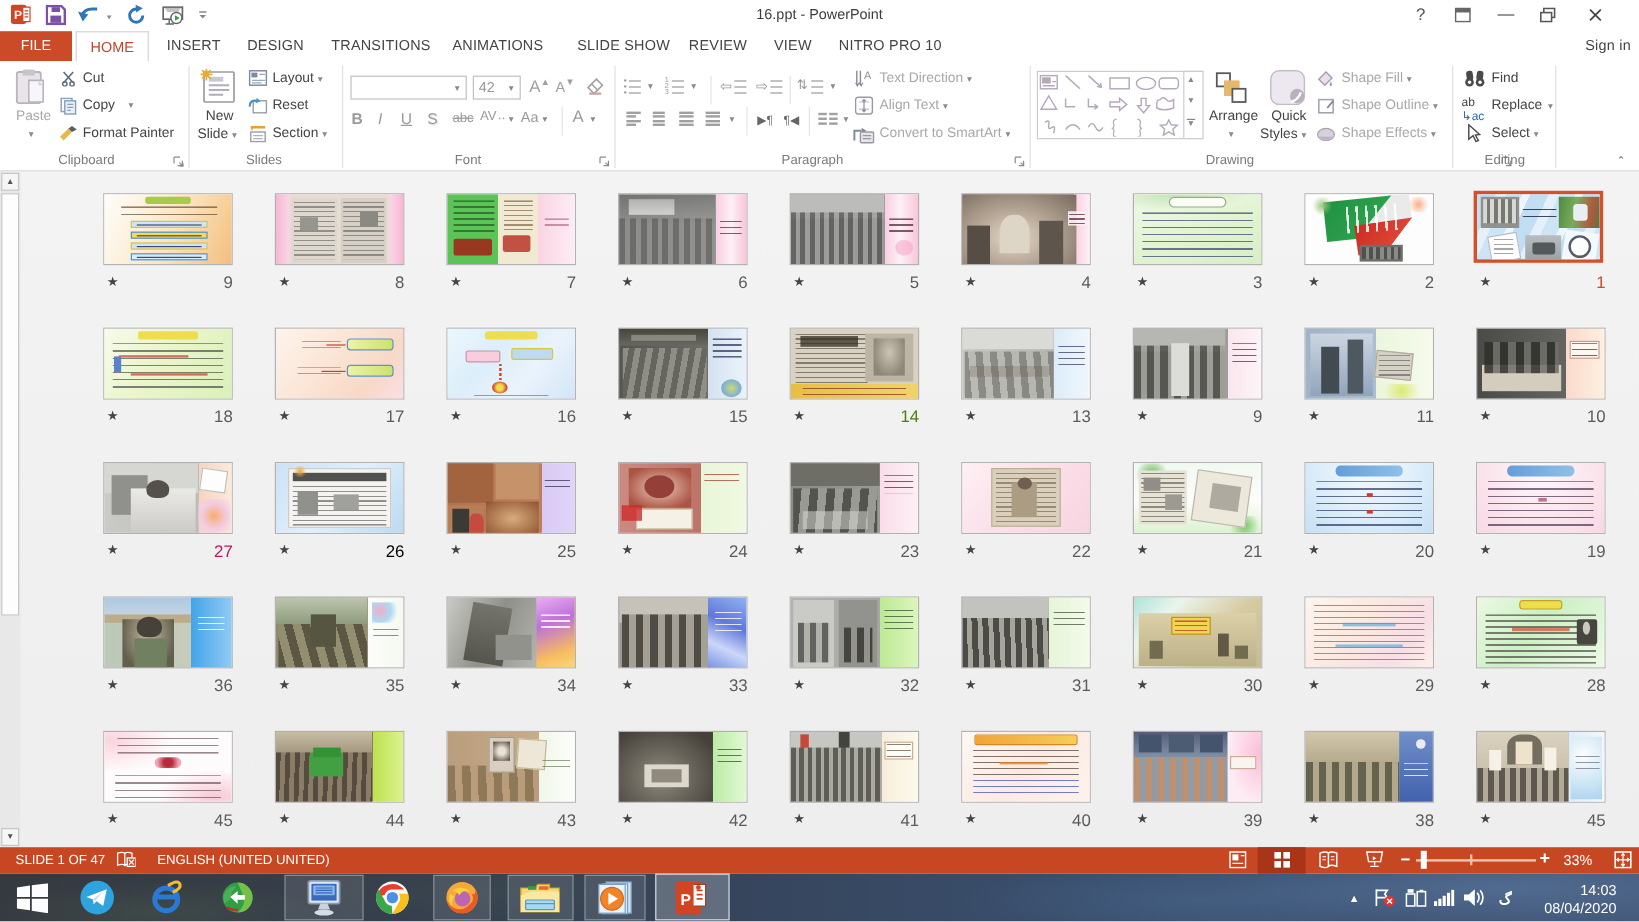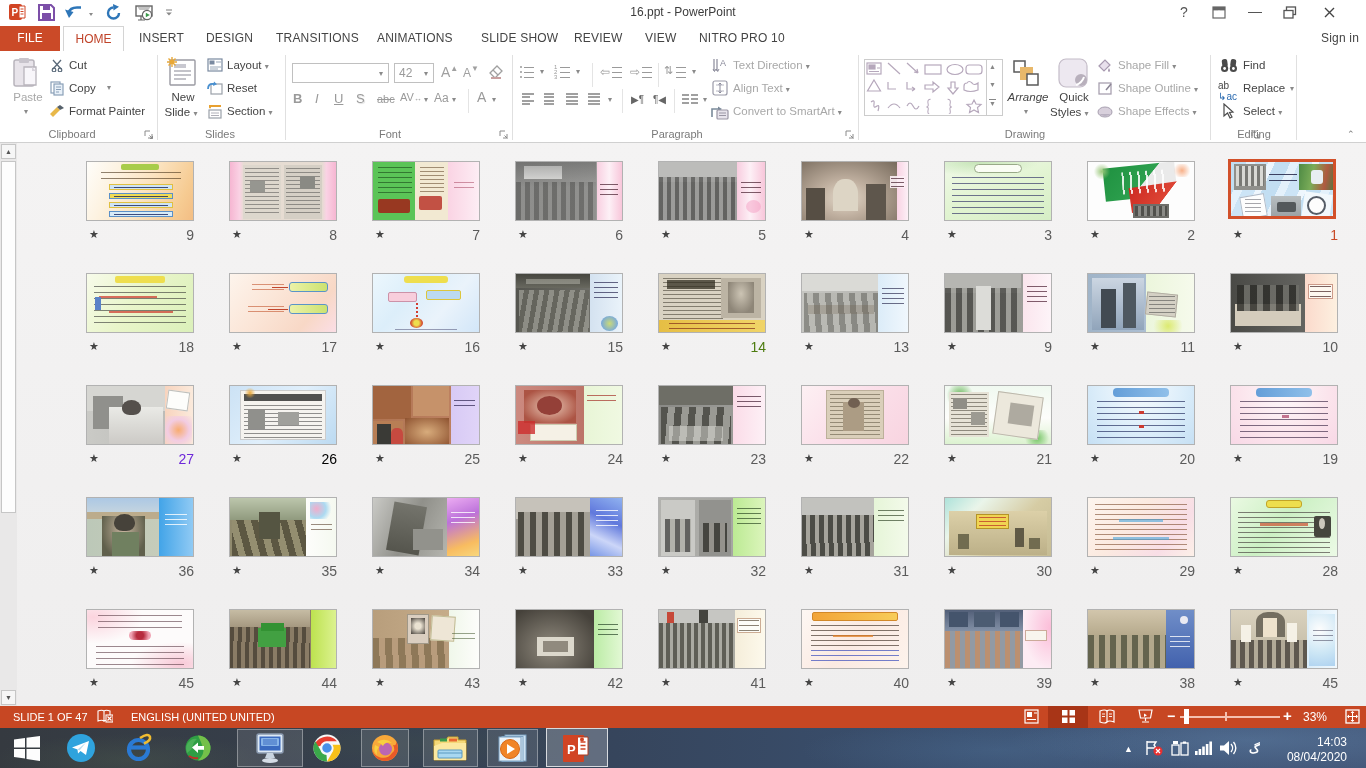--- a/index.html
+++ b/index.html
@@ -294,21 +294,21 @@
 <div class="abs" style="left:986px;top:8px;width:17px;height:57px;border:1px solid #cccccc;background:#fff;"></div>
 <div class="abs" style="left:989px;top:12px;font-size:7px;color:#888;">▲</div>
 <div class="abs" style="left:989px;top:30px;font-size:7px;color:#888;">▼</div>
 <div class="abs" style="left:989px;top:48px;font-size:7px;color:#888;border-top:1px solid #888;">▼</div>
 
 <svg class="abs" style="left:1012px;top:8px;" width="30" height="30" viewBox="0 0 30 30">
  <rect x="2" y="2" width="11" height="11" fill="#fff" stroke="#5a5a5a" stroke-width="1.5"></rect>
  <rect x="8" y="8" width="13" height="13" fill="#e8b86a"></rect>
  <rect x="15" y="15" width="11" height="11" fill="#fff" stroke="#5a5a5a" stroke-width="1.5"></rect>
 </svg>
-<div class="abs rtxt" style="left:1005px;top:40px;width:46px;text-align:center;font-style:italic;">Arrange</div>
+<div class="abs rtxt" style="left:1005px;top:40px;width:46px;text-align:center;">Arrange</div>
 <div class="abs dd" style="left:1024px;top:56px;">▾</div>
 <svg class="abs" style="left:1056px;top:6px;" width="36" height="34" viewBox="0 0 36 34">
  <rect x="3" y="2" width="28" height="28" rx="7" fill="#ede8f0" stroke="#c4bcc8" stroke-width="1.2"></rect>
  <circle cx="25" cy="23" r="6" fill="#b8b0bc"></circle>
  <path d="M20 28 q6 -2 8 -8" stroke="#fff" stroke-width="2" fill="none"></path>
 </svg>
 <div class="abs rtxt" style="left:1052px;top:40px;width:44px;text-align:center;">Quick</div>
 <div class="abs rtxt" style="left:1050px;top:55px;width:44px;">Styles <span class="dd">▾</span></div>
 <svg class="abs" style="left:1097px;top:7px;" width="17" height="16" viewBox="0 0 17 16">
  <path d="M2 8 L8 2 L13 7 L7 13 Z" fill="#e8e0ec" stroke="#a89ab0" stroke-width="1.2"></path>
@@ -571,21 +571,21 @@
     <div class="si" style="background:linear-gradient(90deg,#cacac6 0%,#bcbcb8 74%,#f8d4be 74%,#fbeadc 100%)">
       <i style="left:0px;top:0px;width:78px;height:25px;background:#d6d6d2;"></i>
       <i style="left:6px;top:10px;width:30px;height:33px;background:#90908c;"></i>
       <i style="left:22px;top:21px;width:54px;height:37px;background:linear-gradient(180deg,#eaeae6,#cccac6);"></i>
       <i style="left:35px;top:14px;width:19px;height:15px;background:#55504c;border-radius:50% 50% 40% 40%"></i>
       <i style="left:80px;top:5px;width:22px;height:19px;background:#fdfdfb;border:1px solid #c0c0bc;transform:rotate(8deg)"></i>
       <i style="left:78px;top:30px;width:27px;height:28px;background:radial-gradient(circle,#f8ac70 0%,#f2cce2 55%,rgba(242,204,226,0) 100%);"></i>
     </div>
   </div>
 <div class="star" style="left:89px;top:452px;">★</div>
-<div class="num" style="left:86px;top:451px;color:#6d28d9;">27</div>
+<div class="num" style="left:86px;top:451px;color:#be185d;">27</div>
 <div class="sl" style="left:229px;top:385px;width:108px;height:60px;border:1px solid #b2b2b2;">
     <div class="si" style="background:linear-gradient(130deg,#cce2f5 0%,#e0effb 50%,#bcdaf1 100%)">
       <i style="left:10px;top:4px;width:86px;height:50px;background:#f5f3ef;border:1px solid #ccc"></i>
       <i style="left:14px;top:8px;width:78px;height:7px;background:rgba(40,40,40,.8);"></i>
       <i style="left:14px;top:19px;width:78px;height:33px;background:repeating-linear-gradient(to bottom,rgba(60,60,60,.55) 0 1px,transparent 1px 4px);"></i>
       <i style="left:18px;top:24px;width:17px;height:19px;background:#90908c;"></i>
       <i style="left:48px;top:26px;width:21px;height:13px;background:#a0a09c;"></i>
       <i style="left:14px;top:2px;width:12px;height:10px;background:radial-gradient(circle,#eaa83c 0%,transparent 70%);"></i>
     </div>
   </div>

